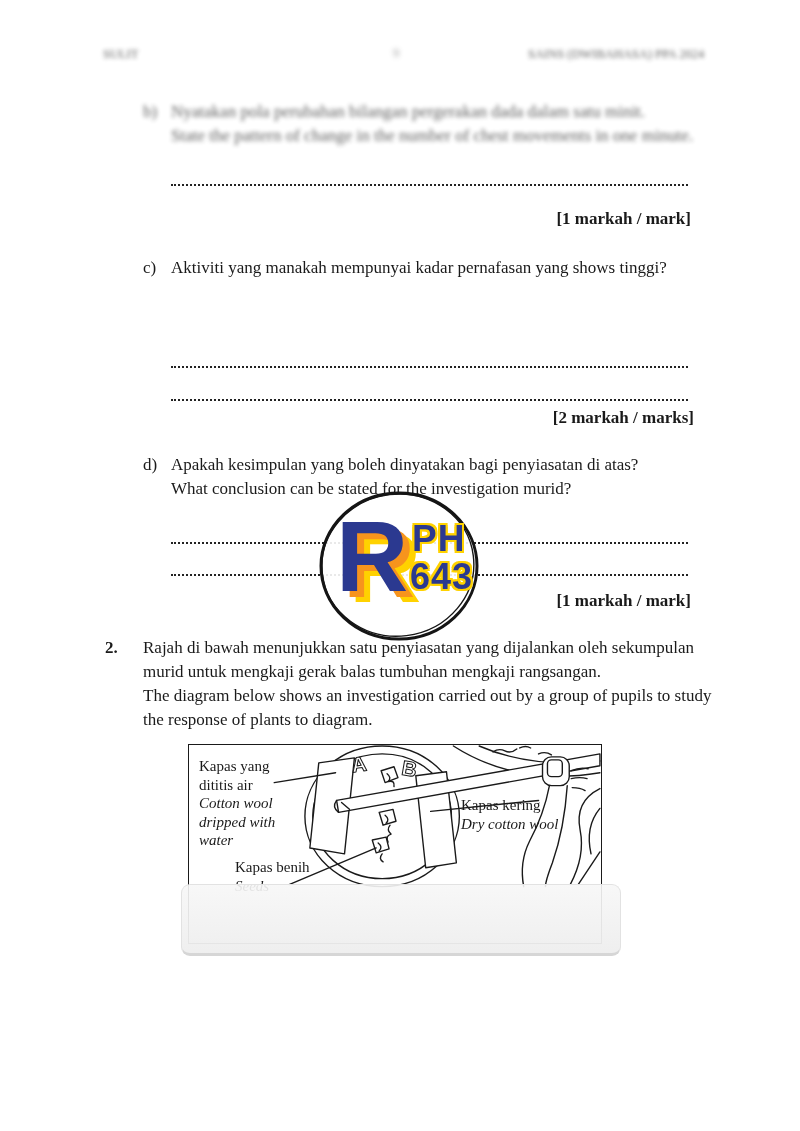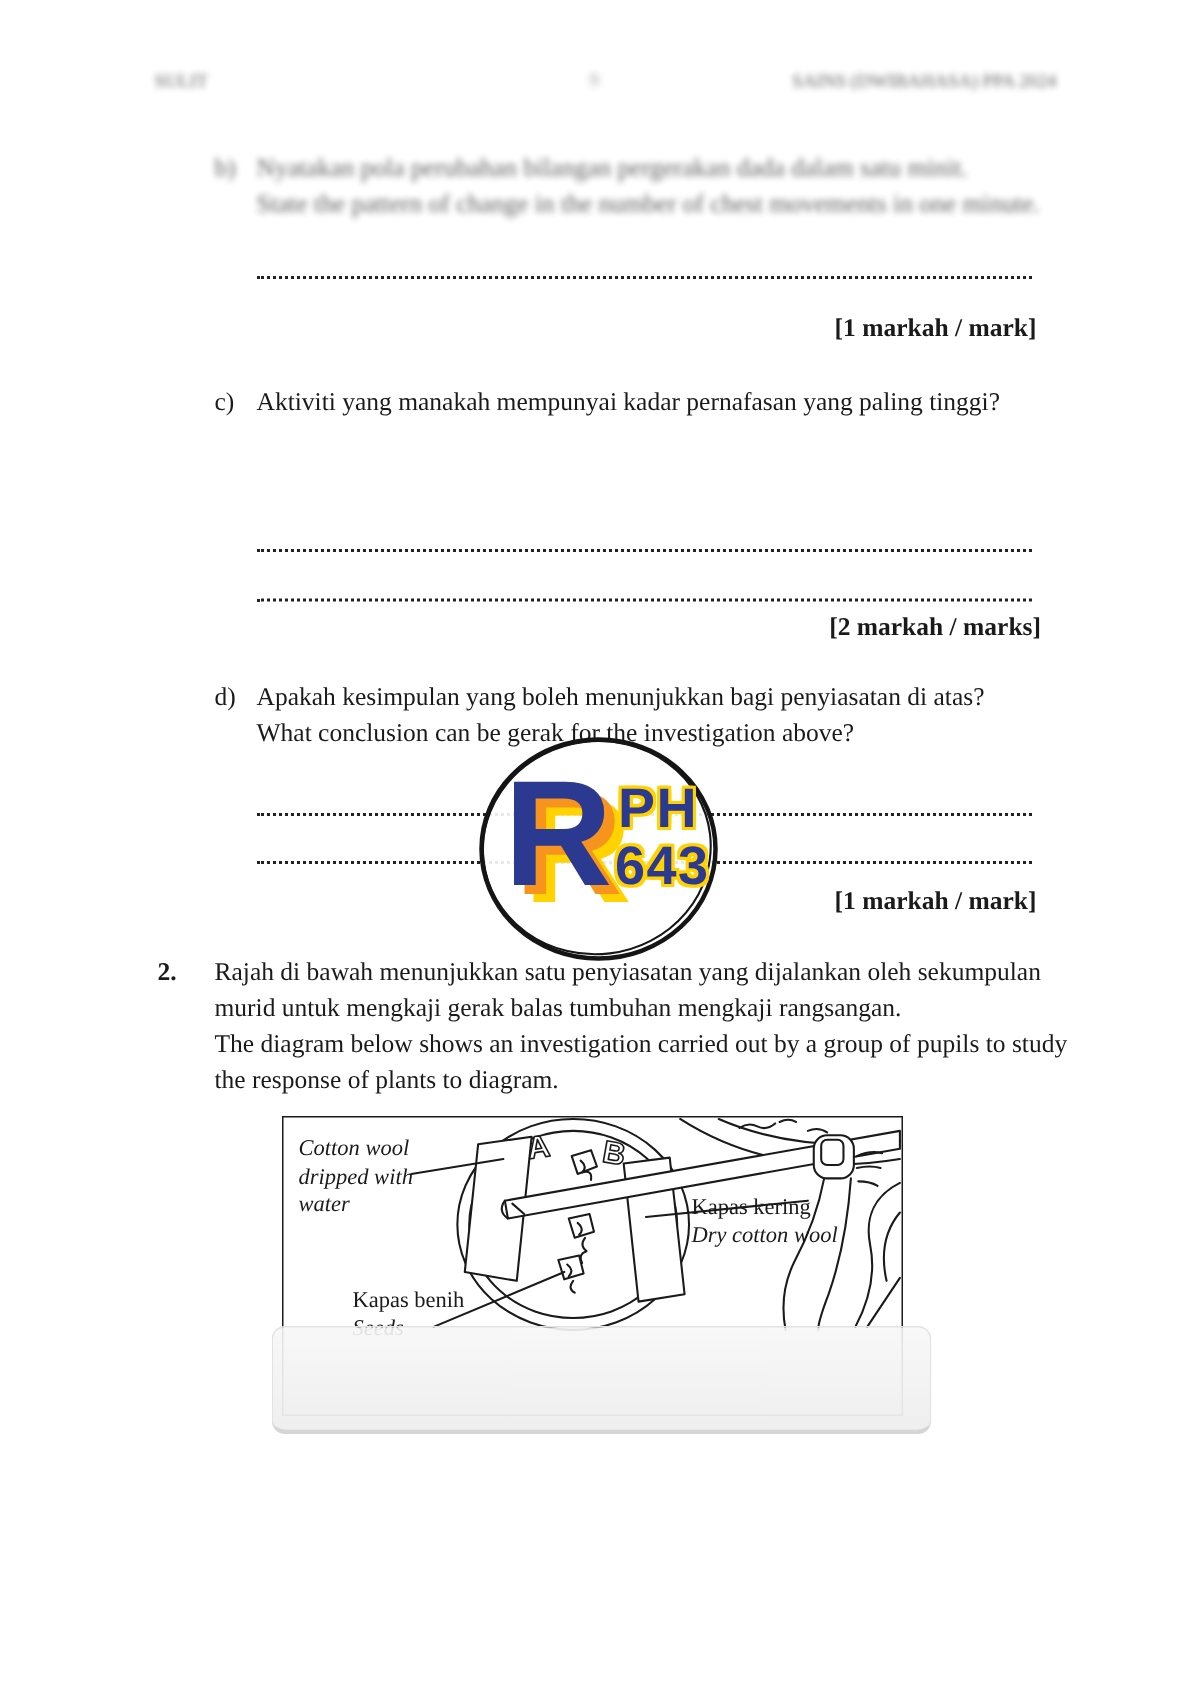--- a/index.html
+++ b/index.html
@@ -52,32 +52,32 @@
   <div class="abs body-txt blurred" style="left:171px;top:100px;">Nyatakan pola perubahan bilangan pergerakan dada dalam satu minit.</div>
   <div class="abs body-txt it blurred" style="left:171px;top:124px;">State the pattern of change in the number of chest movements in one minute.</div>
 
   <div class="dots" style="top:184px;"></div>
 
   <div class="marks" style="right:109px;top:209px;">
     <span>[1 markah / </span><span class="it">mark</span><span>]</span>
   </div>
 
   <div class="abs body-txt" style="left:143px;top:256px;">c)</div>
-  <div class="abs body-txt" style="left:171px;top:256px;">Aktiviti yang manakah mempunyai kadar pernafasan yang paling tinggi?</div>
+  <div class="abs body-txt" style="left:171px;top:256px;">Aktiviti yang manakah mempunyai kadar pernafasan yang shows tinggi?</div>
 
   <div class="dots" style="top:366px;"></div>
   <div class="dots" style="top:399px;"></div>
 
   <div class="marks" style="right:106px;top:408px;">
     <span>[2 markah / </span><span class="it">marks</span><span>]</span>
   </div>
 
   <div class="abs body-txt" style="left:143px;top:453px;">d)</div>
-  <div class="abs body-txt" style="left:171px;top:453px;">Apakah kesimpulan yang boleh menunjukkan bagi penyiasatan di atas?</div>
-  <div class="abs body-txt it" style="left:171px;top:477px;">What conclusion can be gerak for the investigation above?</div>
+  <div class="abs body-txt" style="left:171px;top:453px;">Apakah kesimpulan yang boleh dinyatakan bagi penyiasatan di atas?</div>
+  <div class="abs body-txt it" style="left:171px;top:477px;">What conclusion can be stated for the investigation murid?</div>
 
   <div class="dots" style="top:542px;"></div>
   <div class="dots" style="top:574px;"></div>
 
   <div class="marks" style="right:109px;top:591px;">
     <span>[1 markah / </span><span class="it">mark</span><span>]</span>
   </div>
 
   <div class="logo">
     <svg width="162" height="152" viewBox="0 0 162 152">
@@ -136,20 +136,21 @@
       <path d="M381,41 C379,70 374,96 366,119 C361,132 359,139 359,143"></path>
       <path d="M385,26 q9,-4 17,-2"></path>
       <path d="M385,34 q9,-2 16,0"></path>
       <path d="M386,43 q8,0 13,3"></path>
       <path d="M414,44 C398,52 390,66 394,86 C398,106 393,124 384,141"></path>
       <path d="M414,64 C404,76 401,92 405,110"></path>
       <path d="M392,141 L414,108"></path>
     </svg>
 
     <div class="dlabel" style="left:10px;top:12px;width:100px;">
+      <span class="my">Kapas yang dititis air</span>
       <span class="en">Cotton wool dripped with water</span>
     </div>
     <div class="dlabel" style="left:272px;top:51px;width:112px;">
       <span class="my">Kapas kering</span>
       <span class="en">Dry cotton wool</span>
     </div>
     <div class="dlabel" style="left:46px;top:113px;width:90px;">
       <span class="my">Kapas benih</span>
       <span class="en">Seeds</span>
     </div>

